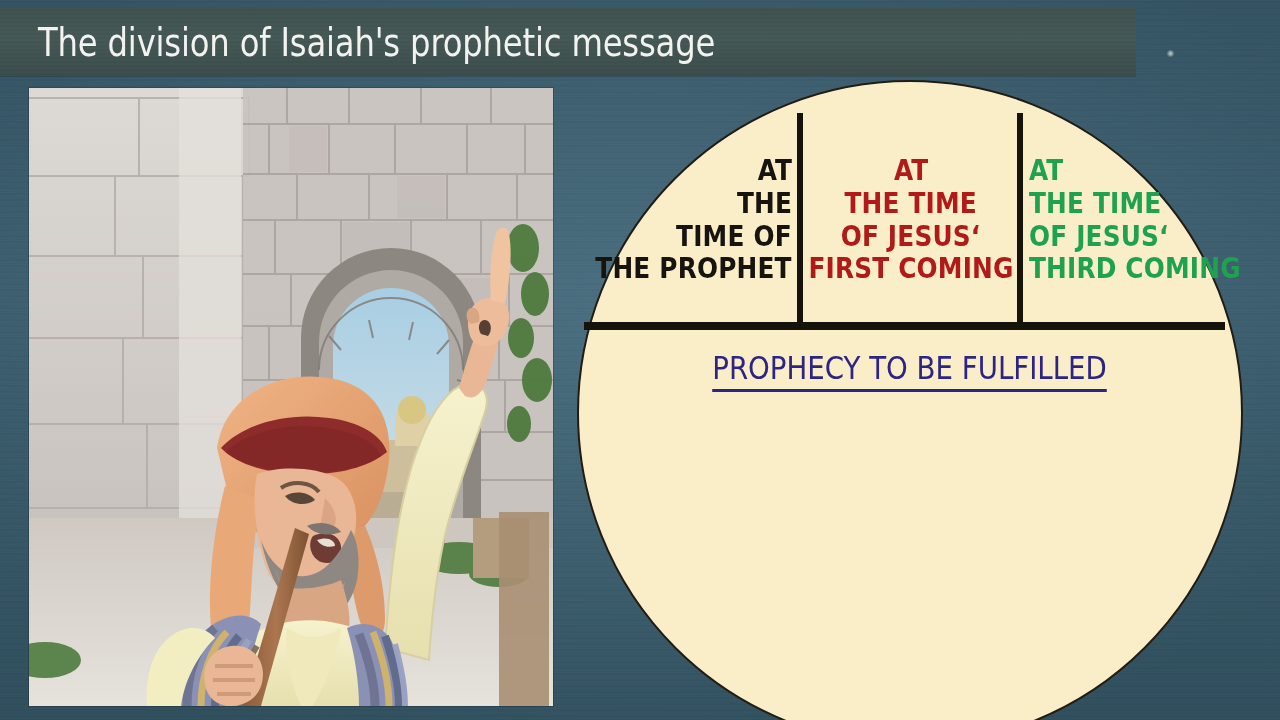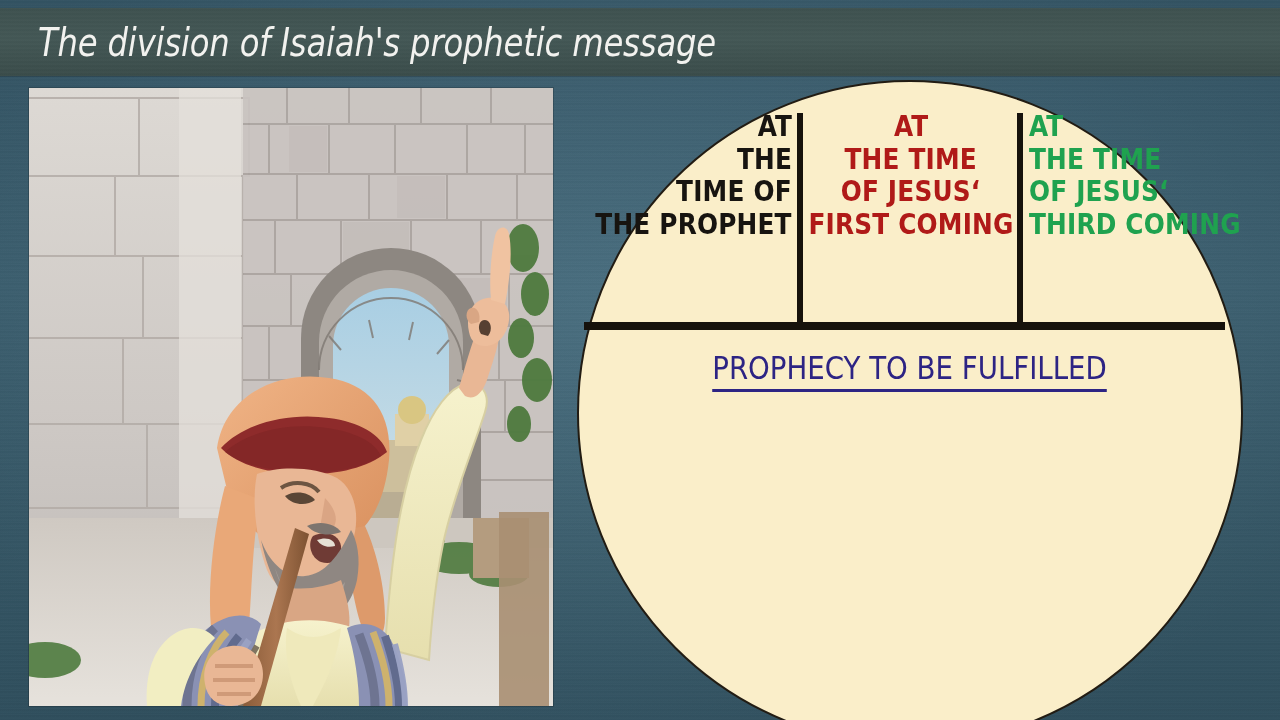--- a/index.html
+++ b/index.html
@@ -42,27 +42,26 @@
     inset: 0;
     background: radial-gradient(ellipse at 50% 45%, rgba(255,255,255,0.05) 0%, rgba(0,0,0,0.12) 85%);
     pointer-events: none;
   }
 
   
   #title-bar {
     position: absolute;
     left: 0;
     top: 8px;
-    width: 1280px;
+    width: 1136px;
     height: 68px;
     background: linear-gradient(to bottom, #3e514f 0%, #435755 45%, #3a4c4a 100%);
     display: flex;
     align-items: center;
     box-shadow: 0 1px 0 rgba(0,0,0,0.18);
-    font-style: italic;
   }
   #title-bar::after {
     content: "";
     position: absolute;
     inset: 0;
     background: repeating-linear-gradient(
         to bottom,
         rgba(255,255,255,0.022) 0px,
         rgba(0,0,0,0.022) 2px,
         rgba(255,255,255,0.014) 4px);
@@ -126,20 +125,21 @@
     top: 112px;
     width: 666px;
     height: 216px;
   }
   .col {
     position: absolute;
     top: 0;
     height: 216px;
     display: flex;
     flex-direction: column;
+    justify-content: center;
     gap: 3px;
     font-family: "DejaVu Sans Condensed", "Liberation Sans Narrow", "Liberation Sans", sans-serif;
     font-weight: 700;
     font-size: 29px;
     line-height: 1.02;
     letter-spacing: 0.2px;
     white-space: nowrap;
   }
   .col .line { transform: scaleX(0.95); }
 

